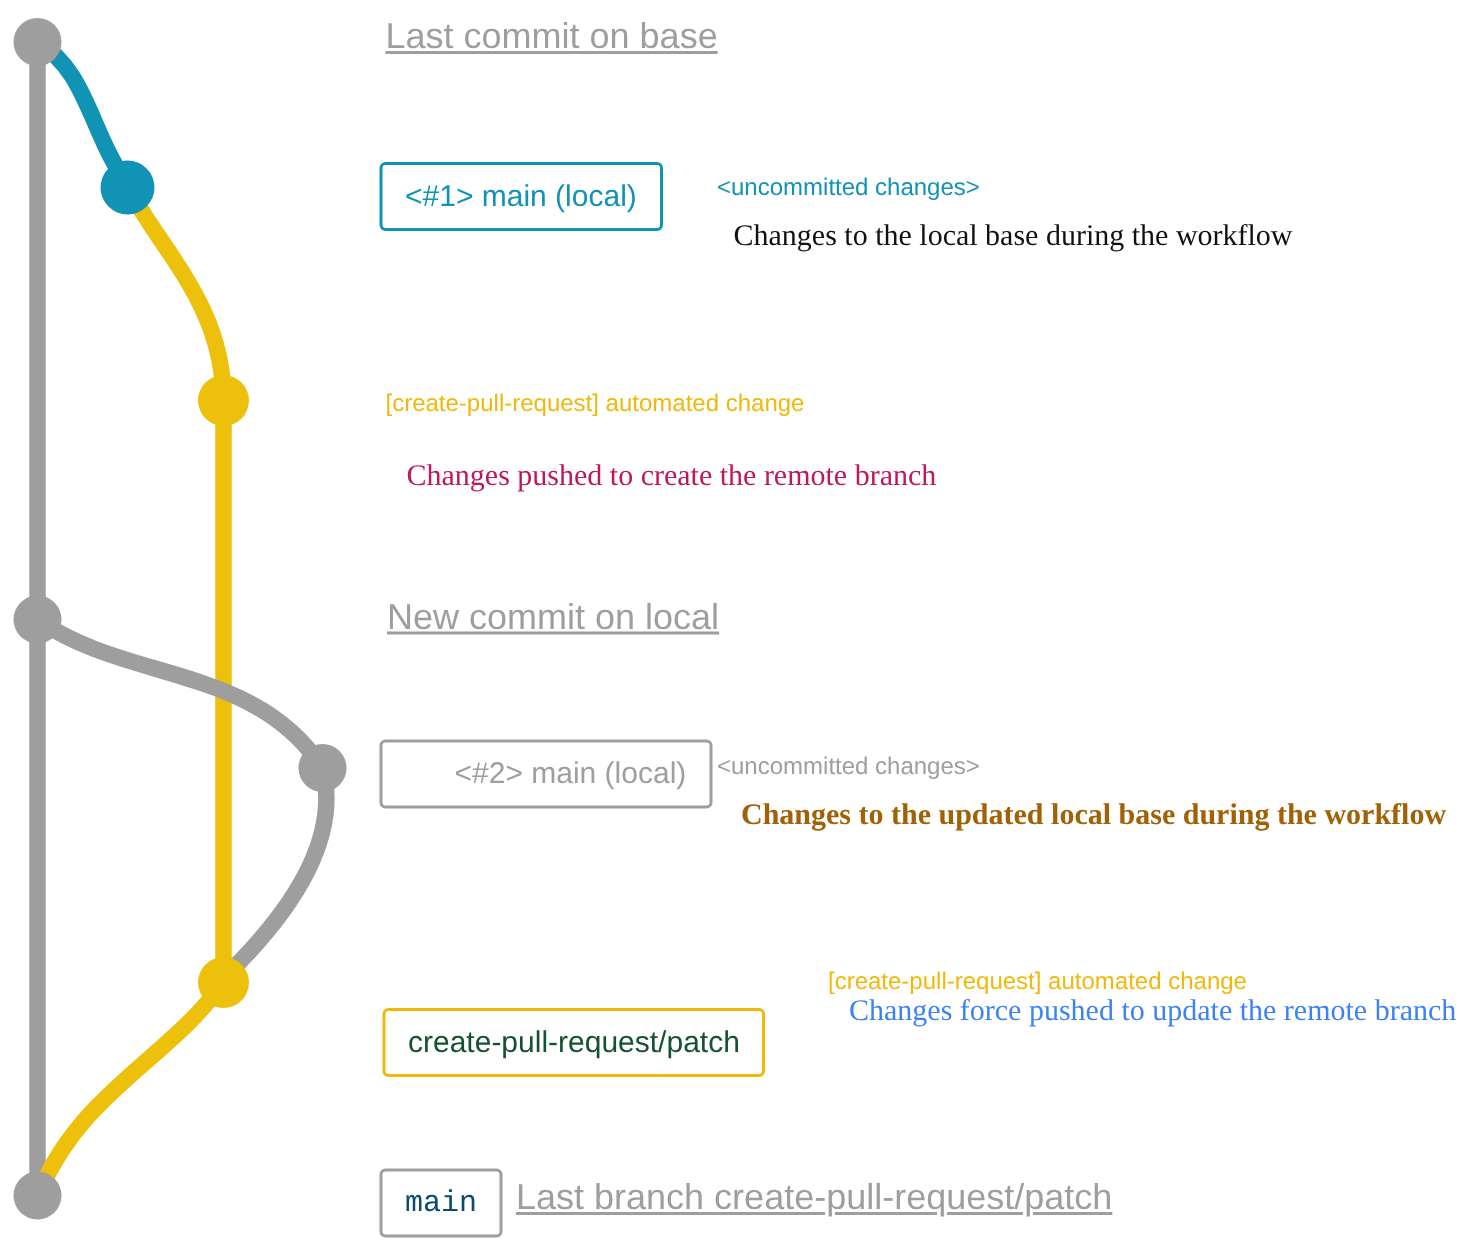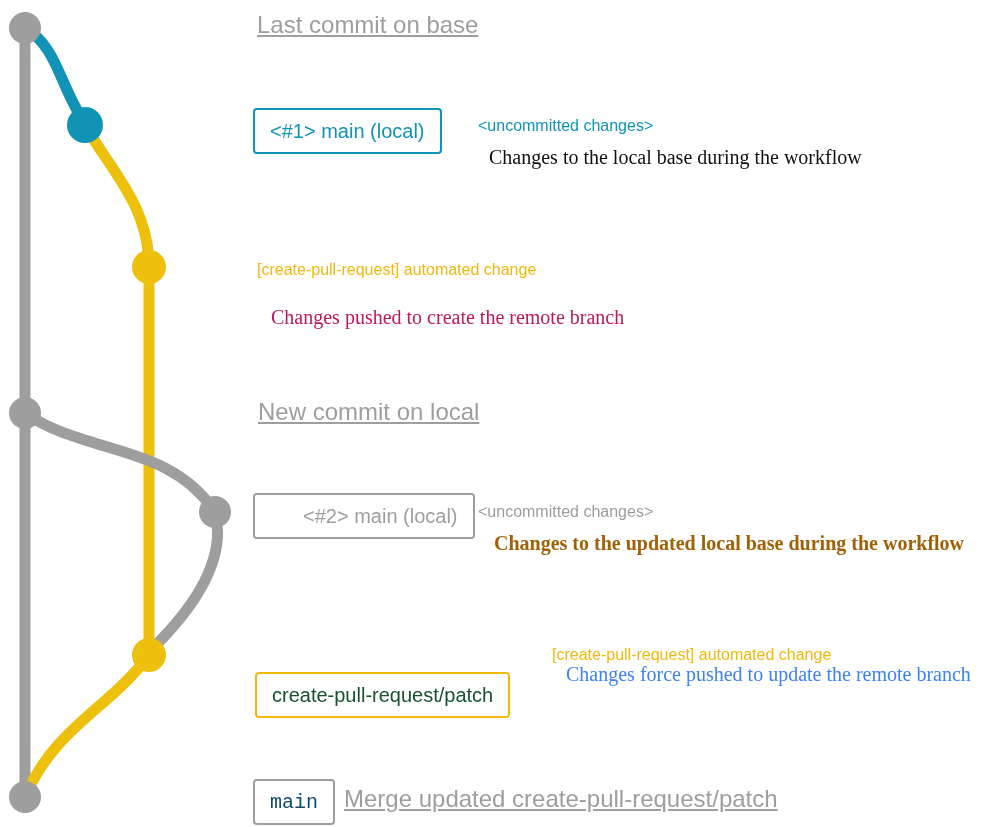--- a/index.html
+++ b/index.html
@@ -60,13 +60,13 @@
 
 <div class="abs badge" style="left: 253px; top: 493px; color: rgb(158, 158, 158); border-color: rgb(158, 158, 158); padding-left: 48px;">&lt;#2&gt; main (local)</div>
 <div class="abs headline" style="left: 478px; top: 499px; color: rgb(158, 158, 158);">&lt;uncommitted changes&gt;</div>
 <div class="abs desc" style="left: 494px; top: 531px; color: #a16207; font-weight: bold;">Changes to the updated local base during the workflow</div>
 
 <div class="abs badge" style="left: 255px; top: 636px; color: #14532d; border-color: rgb(240, 184, 12); margin-top: 36px;">create-pull-request/patch</div>
 <div class="abs headline" style="left: 552px; top: 642px; color: rgb(240, 184, 12);">[create-pull-request] automated change</div>
 <div class="abs desc" style="left: 566px; top: 662px; color: #3b82f6;">Changes force pushed to update the remote branch</div>
 
 <div class="abs badge" style="left: 253px; top: 779px; color: #0c4a6e; border-color: rgb(158, 158, 158); font-family: Liberation Mono, monospace;">main</div>
-<div class="abs title" style="left: 344px; top: 786px; color: rgb(158, 158, 158);">Merge updated create-pull-request/patch</div>
+<div class="abs title" style="left: 344px; top: 786px; color: rgb(158, 158, 158);">Last branch create-pull-request/patch</div>
 
 </body></html>

